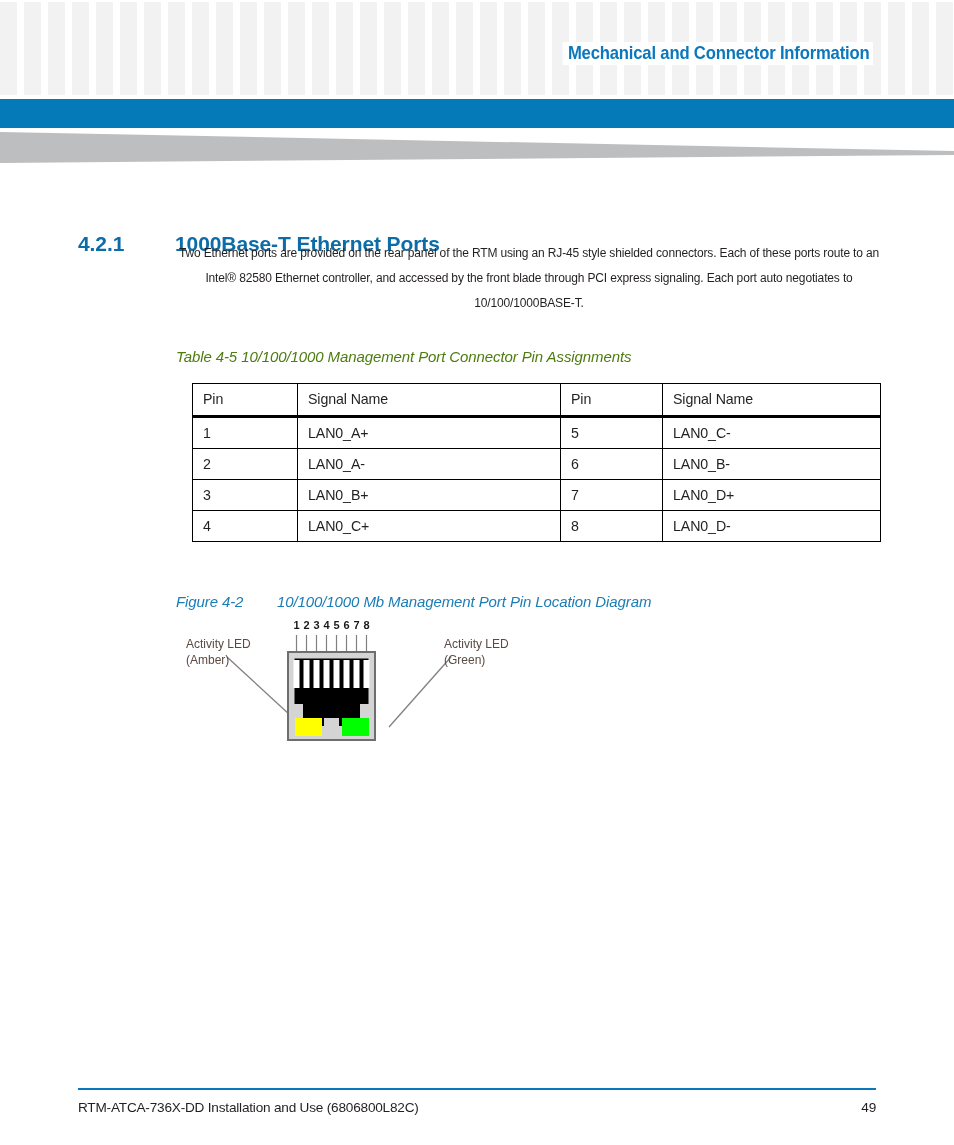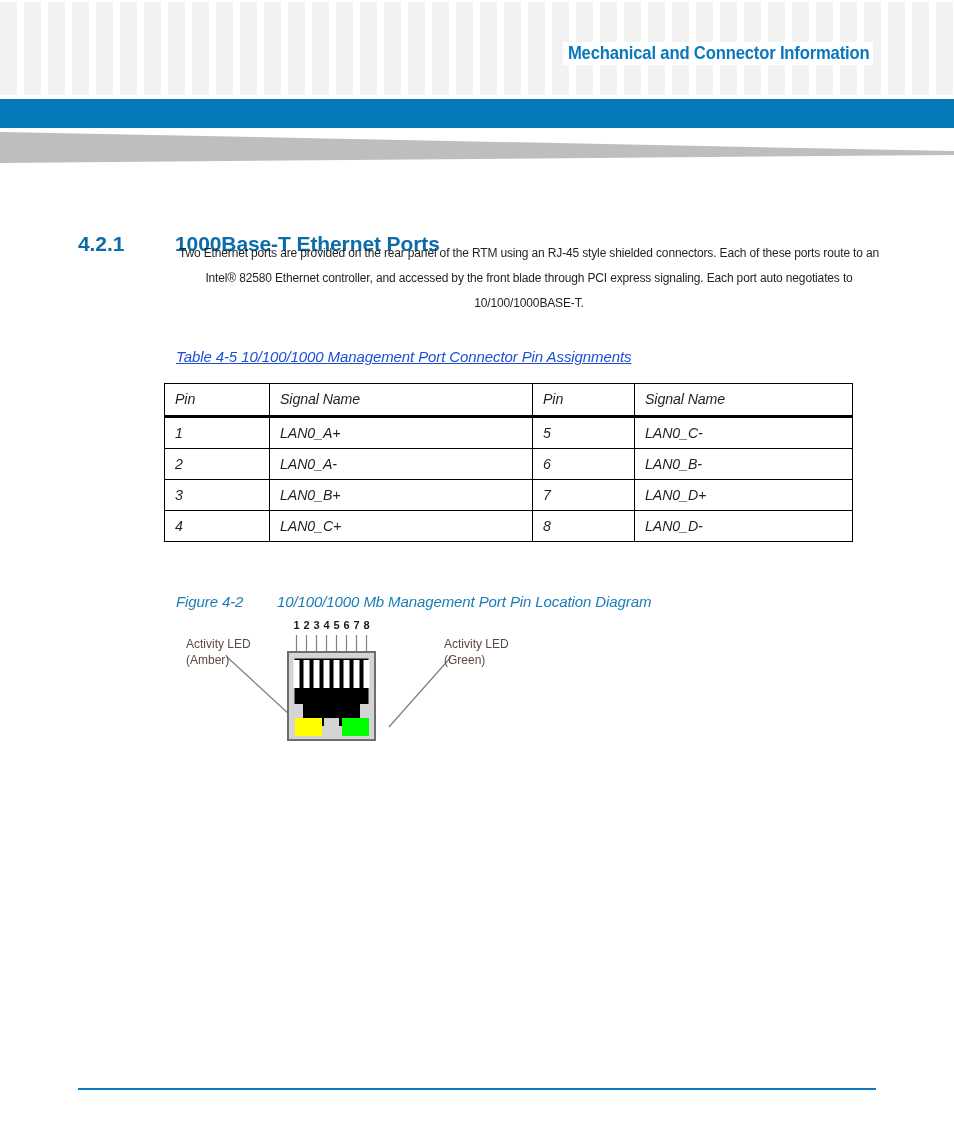--- a/index.html
+++ b/index.html
@@ -122,24 +122,23 @@
     font-size: 15px;
     font-style: italic;
     color: #1a7db5;
     letter-spacing: -0.1px;
     white-space: nowrap;
   }
 
   
   .pin-table-wrap {
     position: absolute;
-    left: 164px;
+    left: 192px;
     top: 383px;
     width: 688px;
-    font-style: italic;
   }
   table.pin-table {
     border-collapse: collapse;
     width: 688px;
     table-layout: fixed;
     font-size: 14.2px;
     color: #231f20;
     letter-spacing: -0.1px;
   }
   table.pin-table col.c1 { width: 105px; }
@@ -226,21 +225,21 @@
     <polygon points="0,0 954,19 954,23 0,31" fill="#bcbec0"></polygon>
   </svg>
 </div>
 
 <div class="section-heading" style="color: rgb(11, 108, 168);">
   <span class="section-number">4.2.1</span><span class="section-title">1000Base-T Ethernet Ports</span>
 </div>
 
 <p class="body-paragraph">Two Ethernet ports are provided on the rear panel of the RTM using an RJ-45 style shielded connectors.  Each of these ports route to an Intel® 82580 Ethernet controller, and accessed by the front blade through PCI express signaling.  Each port auto negotiates to 10/100/1000BASE-T.</p>
 
-<div class="table-caption" style="color: #1d4ed8; text-decoration: underline;">Table 4-5 10/100/1000 Management Port Connector Pin Assignments</div>
+<div class="table-caption" style="color: #4d7c0f;">Table 4-5 10/100/1000 Management Port Connector Pin Assignments</div>
 
 <div class="pin-table-wrap">
   <table class="pin-table">
     <colgroup>
       <col class="c1">
         <col class="c2">
         <col class="c3">
         <col class="c4">
     </colgroup>
     <thead>
@@ -355,13 +354,17 @@
 
     <g font-family="Liberation Sans, sans-serif" font-size="12" fill="#5a4a42">
       <text x="268" y="40">Activity LED</text>
       <text x="268" y="56">(Green)</text>
     </g>
   </svg>
 </div>
 
 <div class="page-footer">
   <div class="footer-rule" style="background: rgb(11, 120, 189);"></div>
+  <div class="footer-row">
+    <span class="footer-doc">RTM-ATCA-736X-DD Installation and Use (6806800L82C)</span>
+    <span class="footer-page">49</span>
+  </div>
 </div>
 
 </body></html>

